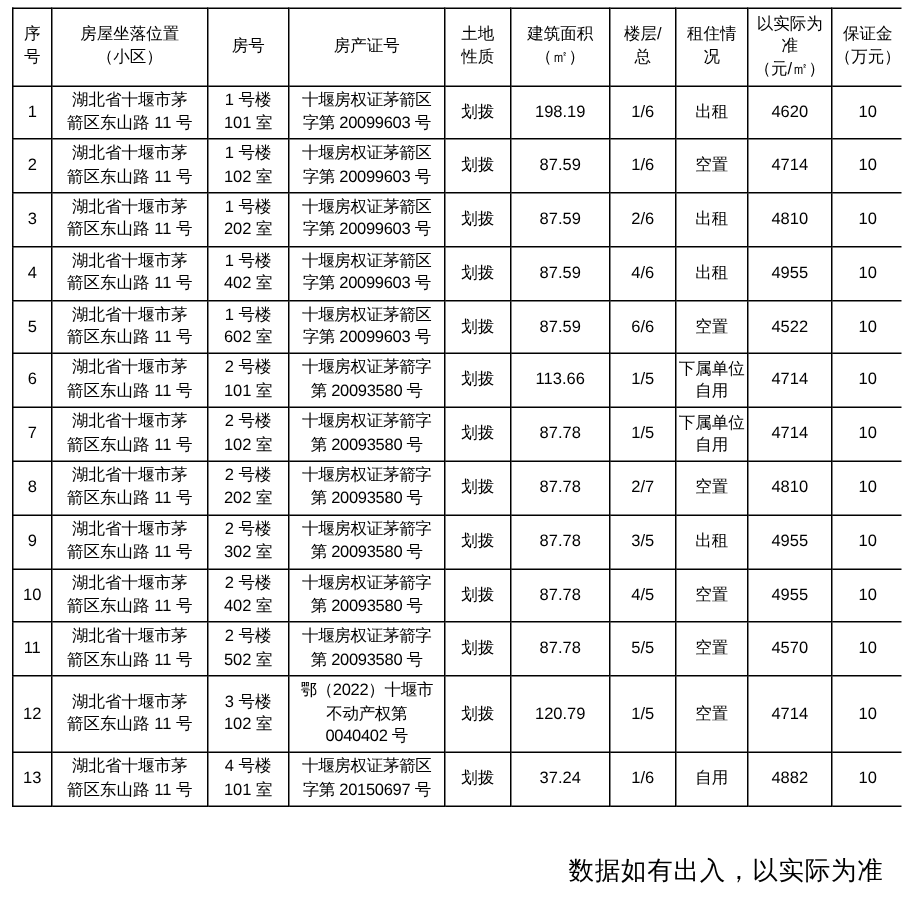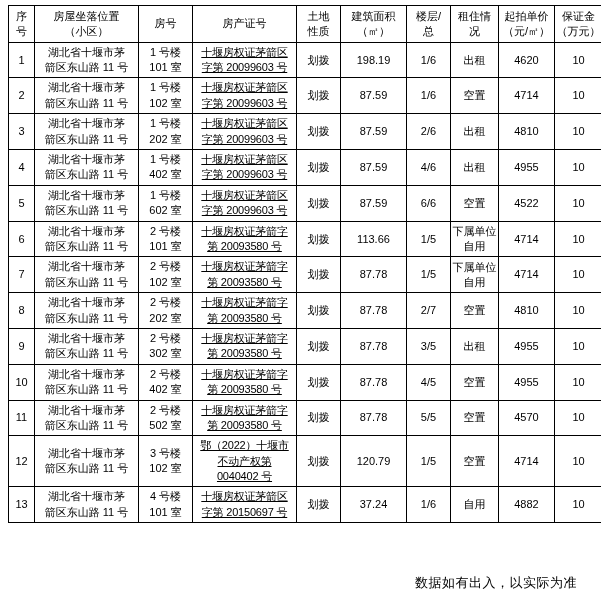--- a/index.html
+++ b/index.html
@@ -54,32 +54,31 @@
 
   .cell-sub {
     display: block;
     font-size: 11px;
     line-height: 1.4;
   }
   .cert-text {
     font-size: 9.5px;
     line-height: 1.45;
     letter-spacing: -0.2px;
-    text-decoration: underline;
   }
   .hdr-sub {
     display: block;
     font-size: 11px;
     line-height: 1.35;
   }
   .footnote {
     position: absolute;
-    right: 24px;
+    right: 12px;
     bottom: 8px;
-    font-size: 13px;
+    font-size: 17px;
     letter-spacing: 0.5px;
   }
 </style>
 </head>
 <body>
 
 <div class="sheet">
   <table class="prop-table">
     <colgroup>
       <col class="col-idx">
@@ -119,21 +118,21 @@
         </th>
         <th>
           <span class="hdr-sub">楼层/</span>
           <span class="hdr-sub">总</span>
         </th>
         <th>
           <span class="hdr-sub">租住情</span>
           <span class="hdr-sub">况</span>
         </th>
         <th>
-          <span class="hdr-sub">起拍单价</span>
+          <span class="hdr-sub">以实际为准</span>
           <span class="hdr-sub">（元/㎡）</span>
         </th>
         <th>
           <span class="hdr-sub">保证金</span>
           <span class="hdr-sub">（万元）</span>
         </th>
       </tr>
     </thead>
     <tbody id="table-body">
         <tr>

